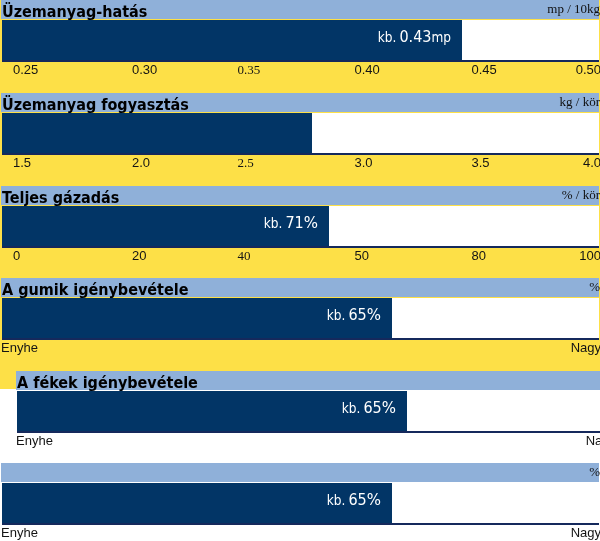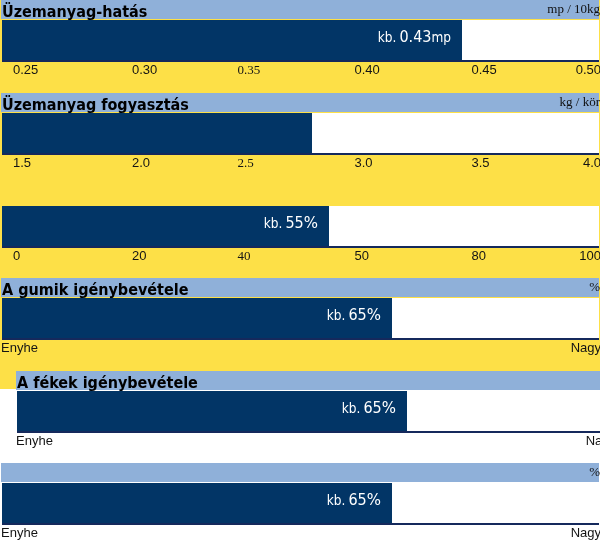--- a/index.html
+++ b/index.html
@@ -71,23 +71,27 @@
     <div class="axis">
       <span class="tick t0">1.5</span>
       <span class="tick t1">2.0</span>
       <span class="tick t2">2.5</span>
       <span class="tick t3">3.0</span>
       <span class="tick t4">3.5</span>
       <span class="tick t5">4.0</span>
     </div>
   </div>
   <div class="chart">
+    <div class="chart-header">
+      <div class="chart-title">Teljes gázadás</div>
+      <div class="chart-unit">% / kör</div>
+    </div>
     <div class="track">
       <div class="fill" style="width: 327px;"></div>
-      <div class="value" style="right: 281px;"><span class="v-pre">kb.</span><span class="v-num">55</span><span class="v-suf pct">%</span></div>
+      <div class="value" style="right: 281px;"><span class="v-pre">kb.</span><span class="v-num">71</span><span class="v-suf pct">%</span></div>
       <div class="track-line"></div>
     </div>
     <div class="axis">
       <span class="tick t0">0</span>
       <span class="tick t1">20</span>
       <span class="tick t2">40</span>
       <span class="tick t3">50</span>
       <span class="tick t4">80</span>
       <span class="tick t5">100</span>
     </div>

